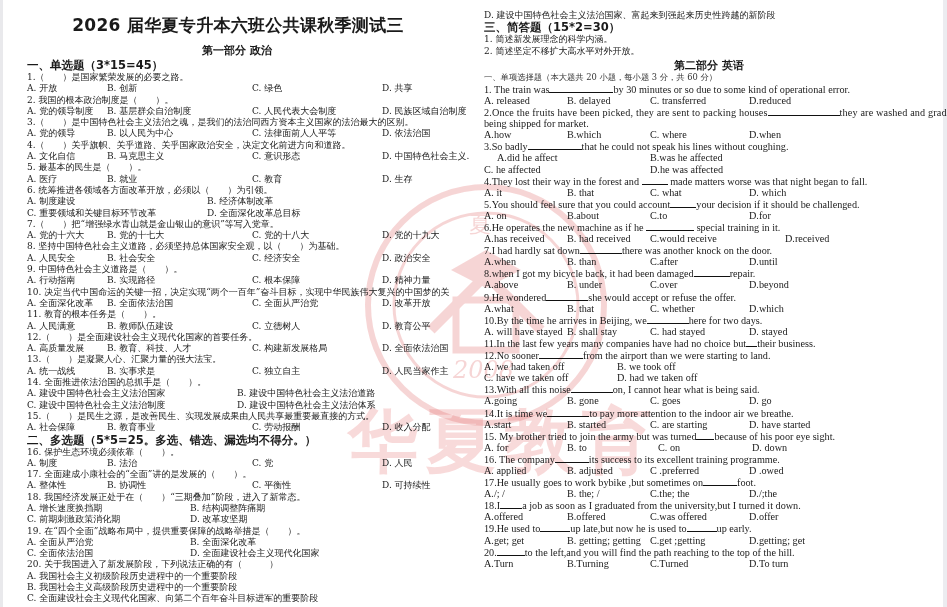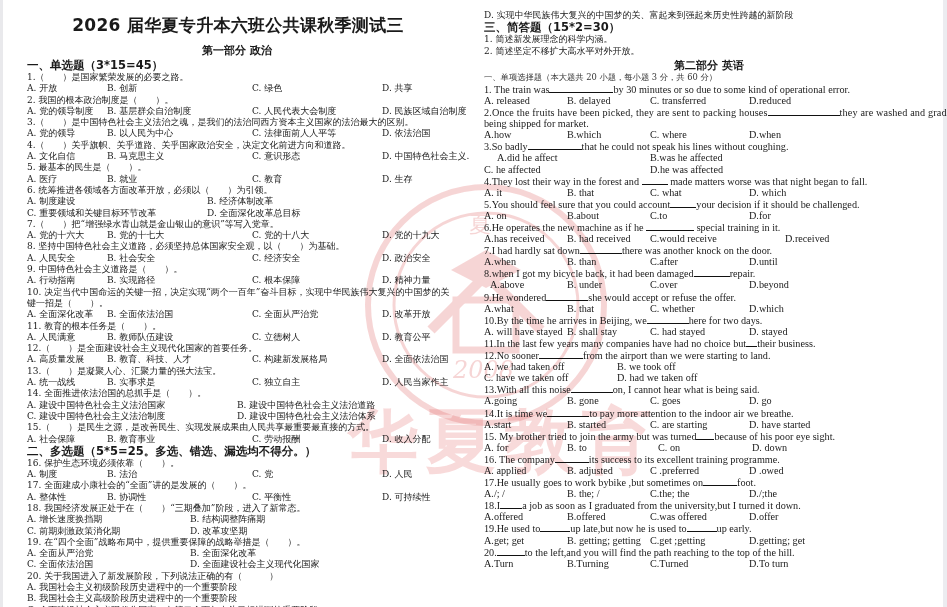--- a/index.html
+++ b/index.html
@@ -111,21 +111,20 @@
           <span class="opt" style="left: 355px;">D. 政治安全</span>
         </div>
         <div class="zh q">9. 中国特色社会主义道路是（　　）。</div>
         <div class="row zh">
           <span class="opt" style="left: 0px;">A. 行动指南</span>
           <span class="opt" style="left: 80px;">B. 实现路径</span>
           <span class="opt" style="left: 225px;">C. 根本保障</span>
           <span class="opt" style="left: 355px;">D. 精神力量</span>
         </div>
         <div class="zh q">10. 决定当代中国命运的关键一招，决定实现“两个一百年”奋斗目标，实现中华民族伟大复兴的中国梦的关</div>
-        <div class="zh q">键一招是（　　）。</div>
         <div class="row zh">
           <span class="opt" style="left: 0px;">A. 全面深化改革</span>
           <span class="opt" style="left: 80px;">B. 全面依法治国</span>
           <span class="opt" style="left: 225px;">C. 全面从严治党</span>
           <span class="opt" style="left: 355px;">D. 改革开放</span>
         </div>
         <div class="zh q">11. 教育的根本任务是（　　）。</div>
         <div class="row zh">
           <span class="opt" style="left: 0px;">A. 人民满意</span>
           <span class="opt" style="left: 80px;">B. 教师队伍建设</span>
@@ -199,21 +198,21 @@
         </div>
         <div class="zh q">20. 关于我国进入了新发展阶段，下列说法正确的有（　　　）</div>
         <div class="zh">A. 我国社会主义初级阶段历史进程中的一个重要阶段</div>
         <div class="zh">B. 我国社会主义高级阶段历史进程中的一个重要阶段</div>
         <div class="zh">C. 全面建设社会主义现代化国家、向第二个百年奋斗目标进军的重要阶段</div>
       </div>
   </div>
 
   <div class="col col-right" style="top:10px;">
     <div id="pol-multi-tail">
-        <div class="zh">D. 实现中华民族伟大复兴的中国梦的关、富起来到强起来历史性跨越的新阶段</div>
+        <div class="zh">D. 建设中国特色社会主义法治国家、富起来到强起来历史性跨越的新阶段</div>
       </div>
     <div class="sec-head">三、简答题（15*2=30）</div>
     <div class="zh">1. 简述新发展理念的科学内涵。</div>
     <div class="zh">2. 简述坚定不移扩大高水平对外开放。</div>
     <div class="part-title" style="width:450px;height:14px;margin-top:1px;">第二部分  英语</div>
     <div class="en-small">一、单项选择题（本大题共 20 小题，每小题 3 分，共 60 分）</div>
     <div id="eng-single">
         <div class="en q"><span>1. The train was</span><span class="blank" style="width: 64px;"></span><span>by 30 minutes or so due to some kind of operational error.</span></div>
         <div class="row en">
           <span class="opt" style="left: 0px;">A. released</span>
@@ -261,21 +260,21 @@
         </div>
         <div class="en q"><span>7.I had hardly sat down</span><span class="blank" style="width: 42px;"></span><span>there was another knock on the door.</span></div>
         <div class="row en">
           <span class="opt" style="left: 0px;">A.when</span>
           <span class="opt" style="left: 83px;">B. than</span>
           <span class="opt" style="left: 166px;">C.after</span>
           <span class="opt" style="left: 265px;">D.until</span>
         </div>
         <div class="en q"><span>8.when I got my bicycle back, it had been damaged</span><span class="blank" style="width: 36px;"></span><span>repair.</span></div>
         <div class="row en">
-          <span class="opt" style="left: 6px; text-align: right;">A.above</span>
+          <span class="opt" style="left: 0px; text-align: right;">A.above</span>
           <span class="opt" style="left: 83px;">B. under</span>
           <span class="opt" style="left: 166px;">C.over</span>
           <span class="opt" style="left: 265px;">D.beyond</span>
         </div>
         <div class="en q"><span>9.He wondered</span><span class="blank" style="width: 42px;"></span><span>she would accept or refuse the offer.</span></div>
         <div class="row en">
           <span class="opt" style="left: 0px;">A.what</span>
           <span class="opt" style="left: 83px;">B. that</span>
           <span class="opt" style="left: 166px;">C. whether</span>
           <span class="opt" style="left: 265px;">D.which</span>

